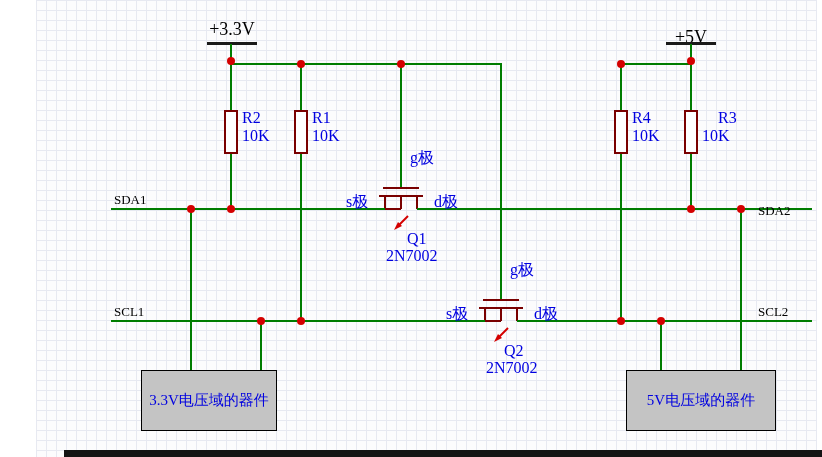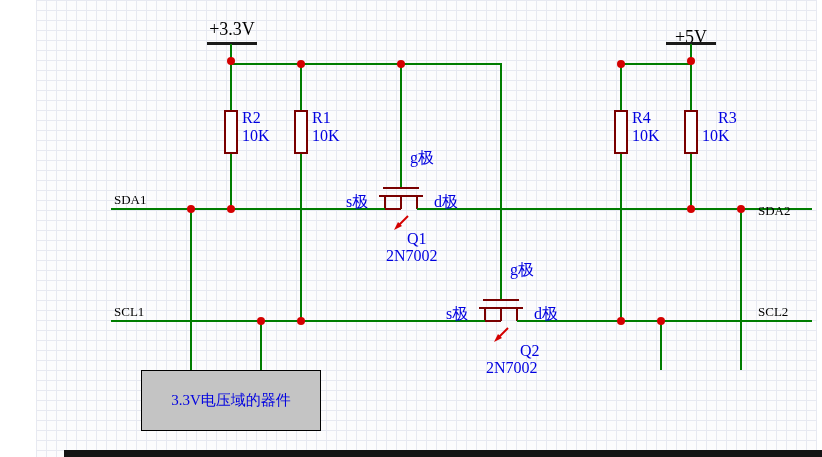--- a/index.html
+++ b/index.html
@@ -104,29 +104,30 @@
     <line x1="46" y1="17" x2="46" y2="30" stroke="#7a0000" stroke-width="2"></line>
     <line x1="0" y1="30" x2="14" y2="30" stroke="#007d00" stroke-width="2"></line>
     <line x1="46" y1="30" x2="60" y2="30" stroke="#007d00" stroke-width="2"></line>
     <line x1="14" y1="30" x2="30" y2="30" stroke="#7a0000" stroke-width="2"></line>
     <line x1="37" y1="37" x2="28" y2="46" stroke="#d40000" stroke-width="2"></line>
     <polygon points="23,51 31,47 27,43" fill="#d40000"></polygon>
   </svg>
   <div class="complbl" style="left:474px; top:262px;">g极</div>
   <div class="complbl" style="left:410px; top:306px;">s极</div>
   <div class="complbl" style="left:498px; top:306px;">d极</div>
-  <div class="complbl" style="left:484px; top:343px;">Q2</div>
+  <div class="complbl" style="left:468px; top:343px;">Q2</div>
   <div class="complbl" style="left:450px; top:360px;">2N7002</div>
 
   <div class="netlbl" style="left:78px;  top:191px;">SDA1</div>
   <div class="netlbl" style="left:78px;  top:303px;">SCL1</div>
   <div class="netlbl" style="left:722px; top:202px;">SDA2</div>
   <div class="netlbl" style="left:722px; top:303px;">SCL2</div>
 
-  <div class="block" style="left:105px; top:370px; width:180px;font-family:Liberation Serif, serif;">3.3V电压域的器件</div>
+  <div class="block" style="left:105px; top:370px; width:136px;font-family:Liberation Serif, serif;">3.3V电压域的器件</div>
+  <div class="block" style="left:590px; top:370px; width:150px;">5V电压域的器件</div>
 
   <div class="dot" style="left:191px; top:57px;"></div>
   <div class="dot" style="left:261px; top:60px;"></div>
   <div class="dot" style="left:361px; top:60px;"></div>
   <div class="dot" style="left:581px; top:60px;"></div>
   <div class="dot" style="left:651px; top:57px;"></div>
   <div class="dot" style="left:151px; top:205px;"></div>
   <div class="dot" style="left:191px; top:205px;"></div>
   <div class="dot" style="left:651px; top:205px;"></div>
   <div class="dot" style="left:701px; top:205px;"></div>

